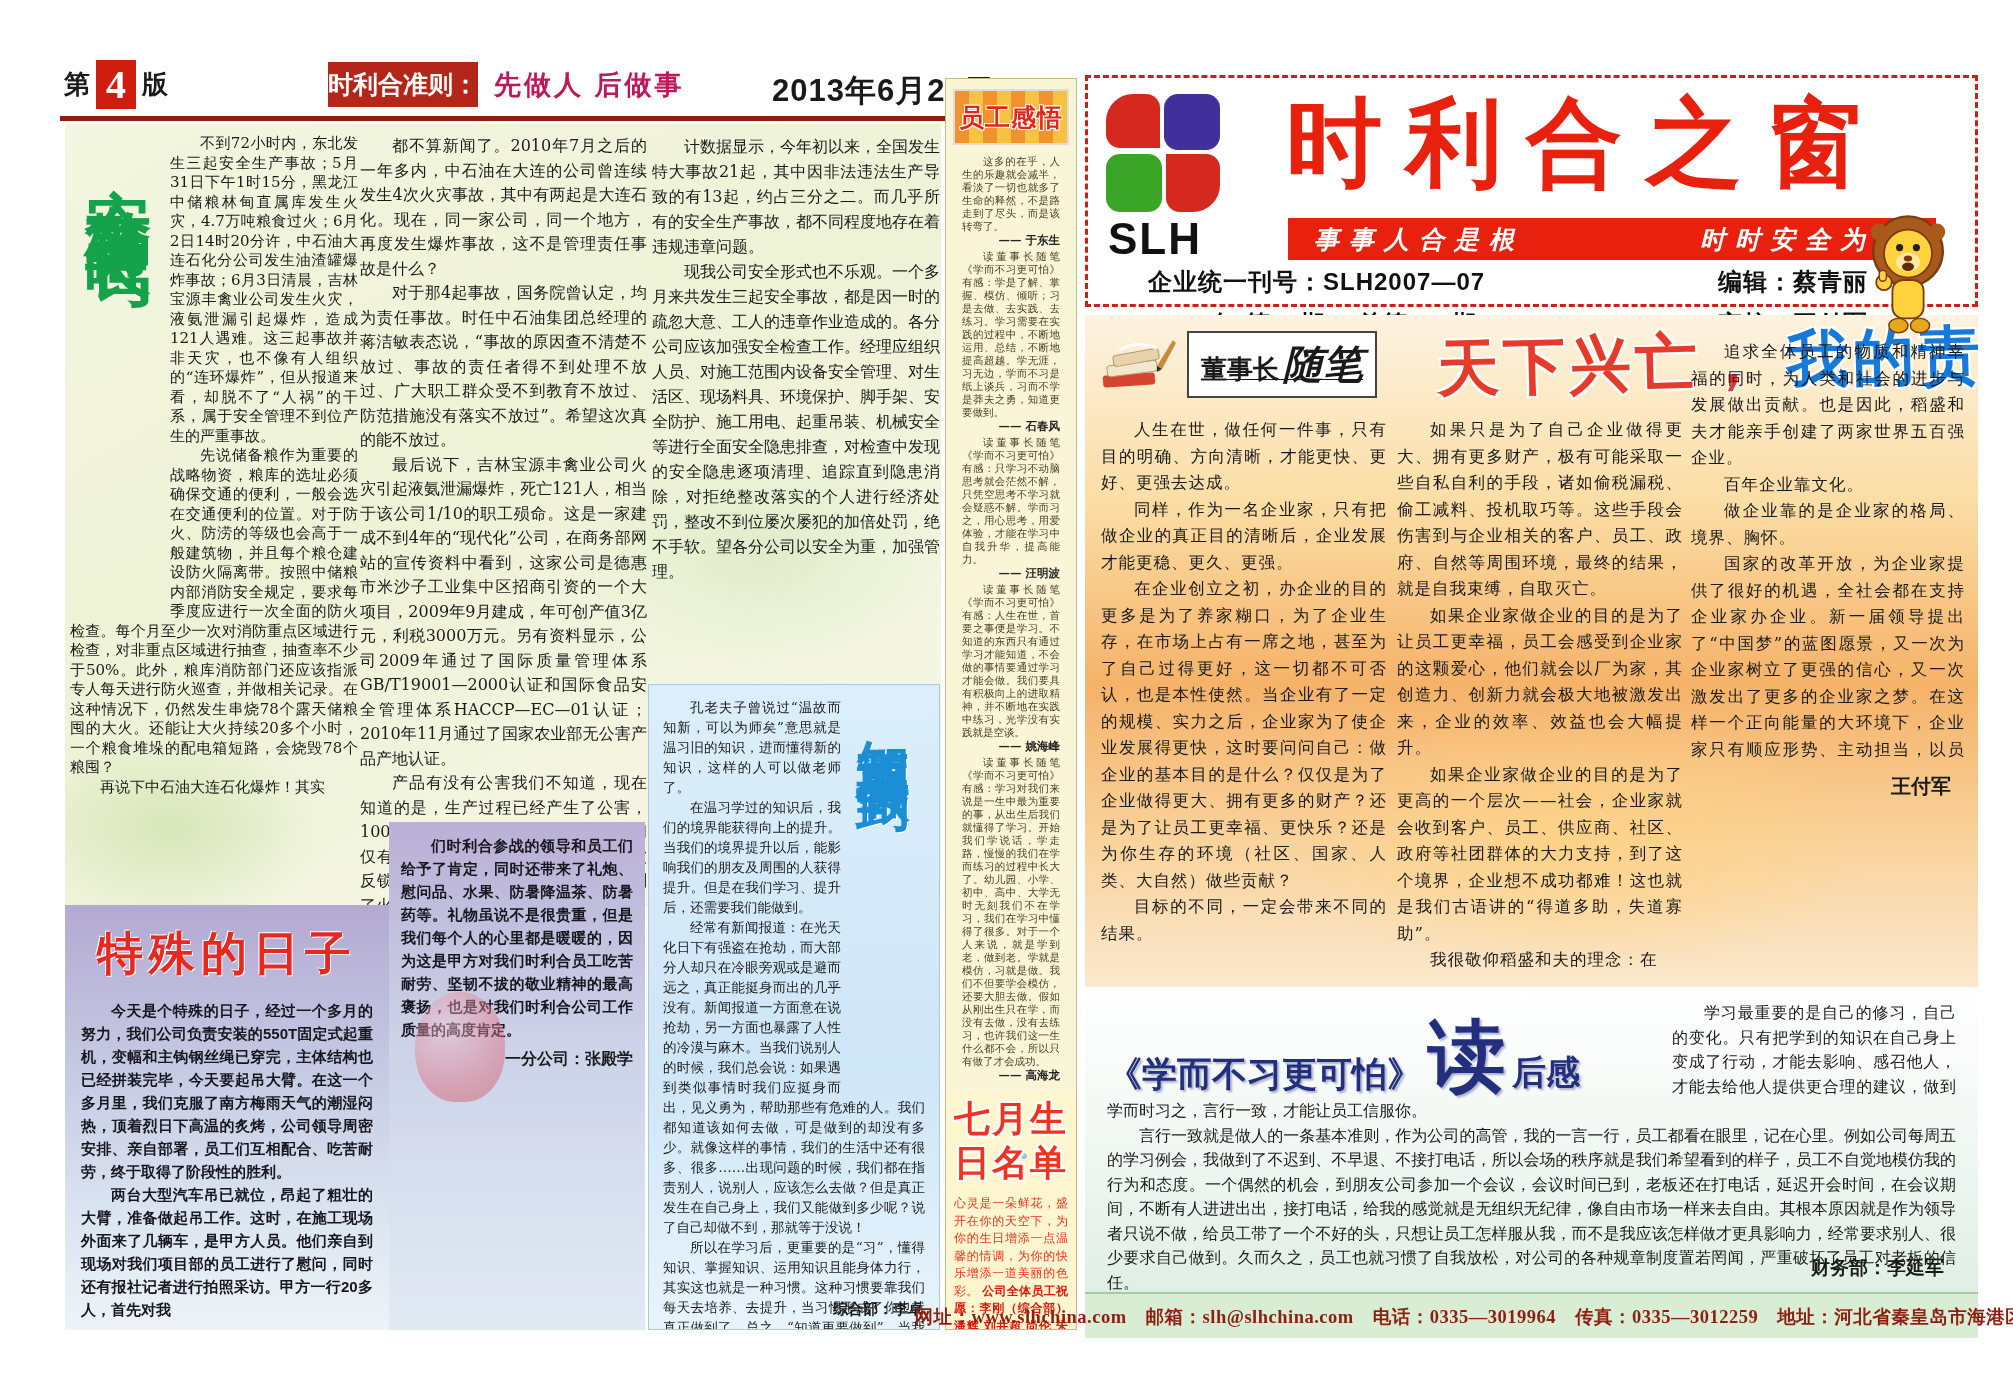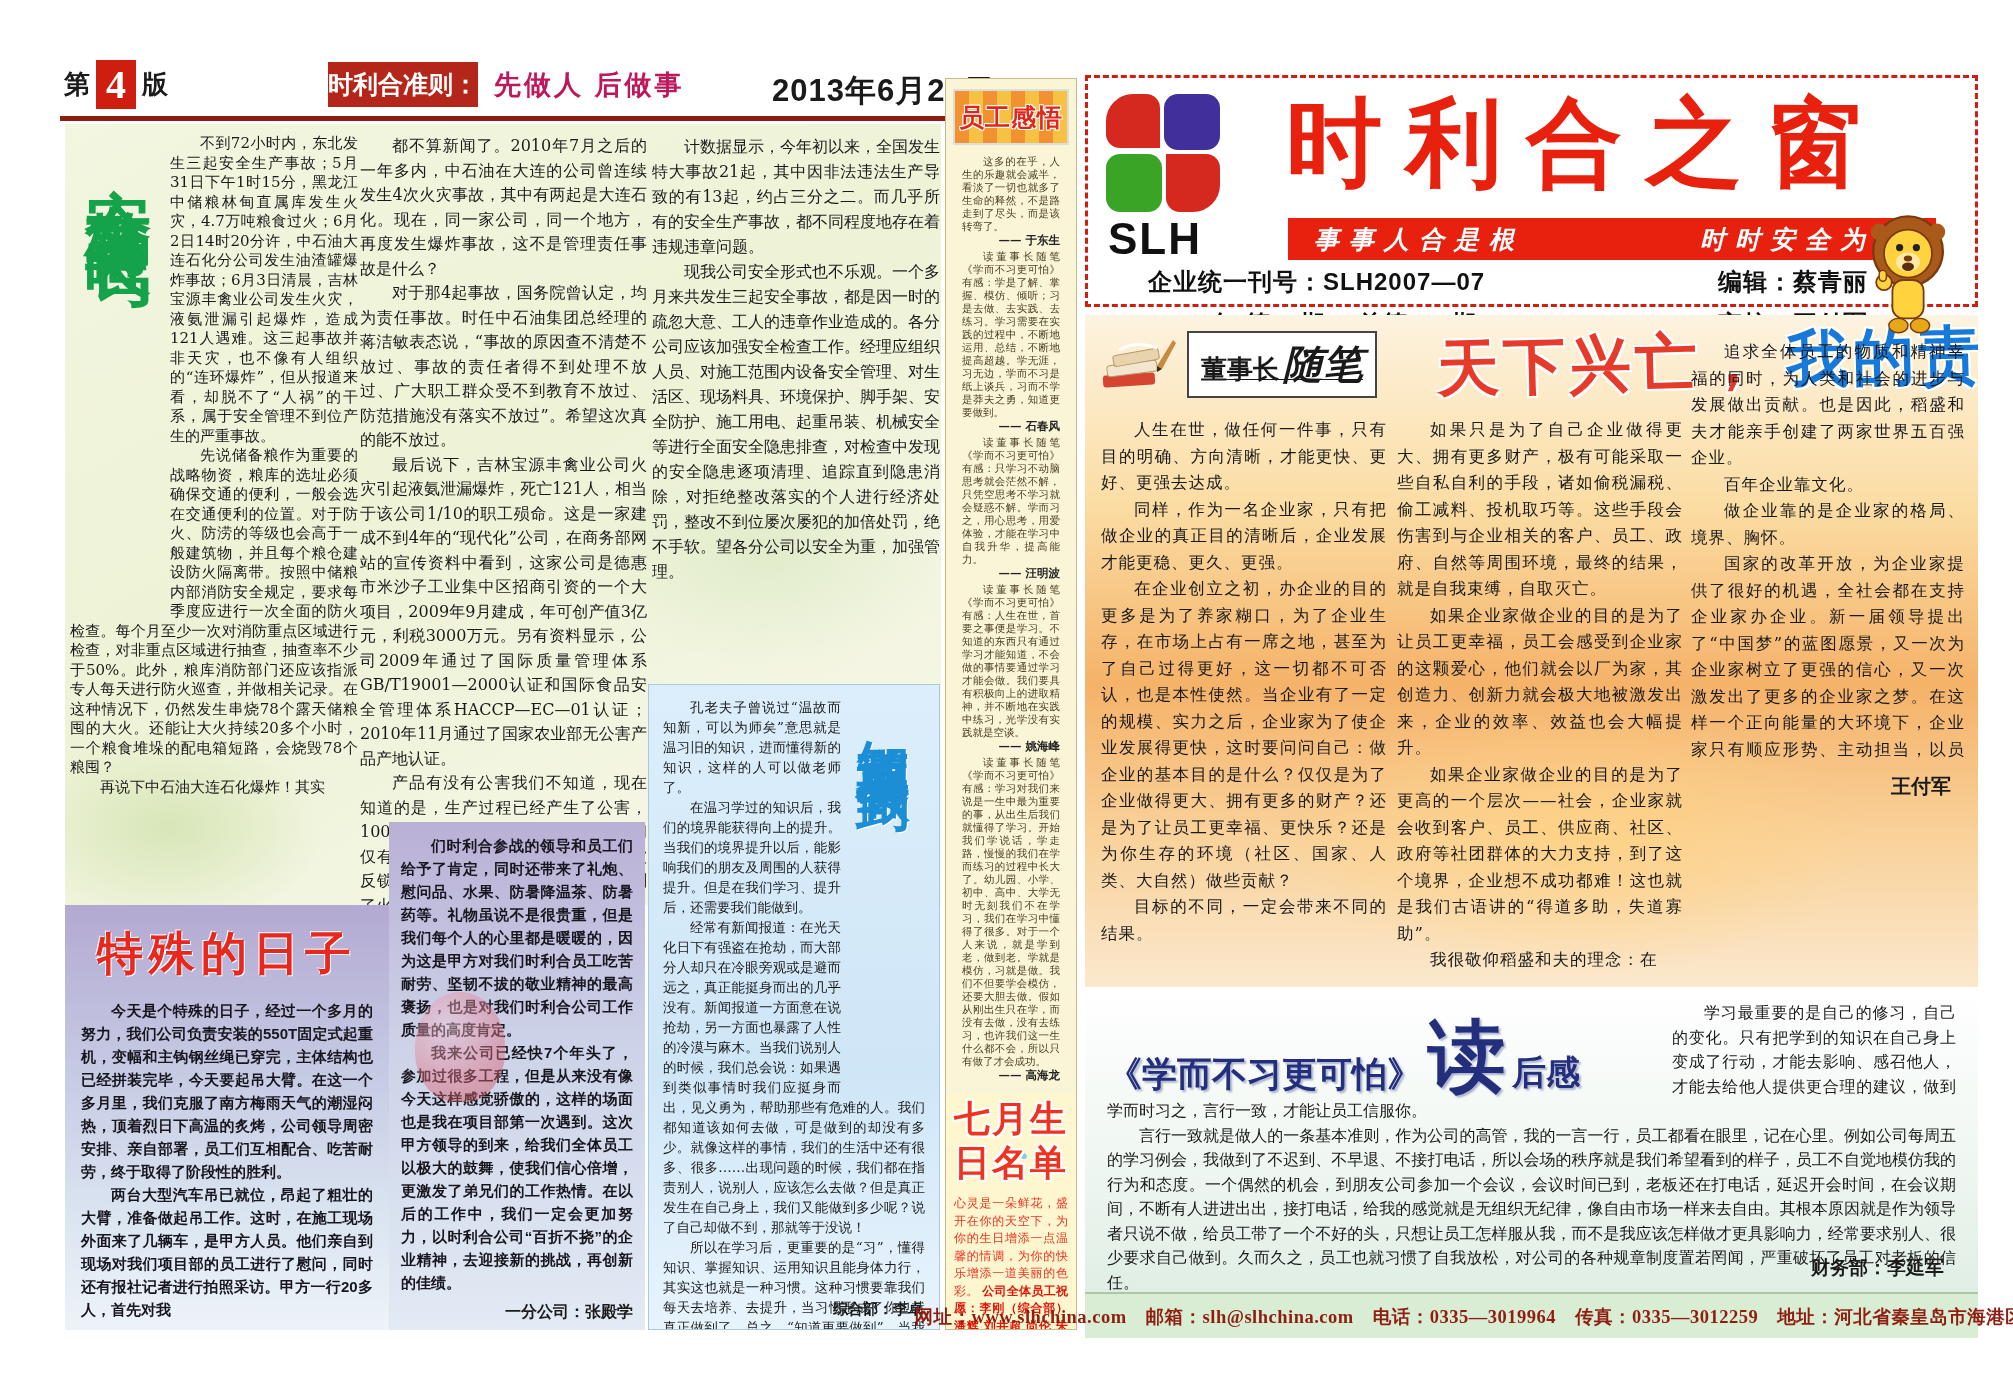--- a/index.html
+++ b/index.html
@@ -170,21 +170,20 @@
 <div class="abs special-left">
   <div class="special-title">特殊的日子</div>
   <div>
       <p class="para">今天是个特殊的日子，经过一个多月的努力，我们公司负责安装的550T固定式起重机，变幅和主钩钢丝绳已穿完，主体结构也已经拼装完毕，今天要起吊大臂。在这一个多月里，我们克服了南方梅雨天气的潮湿闷热，顶着烈日下高温的炙烤，公司领导周密安排、亲自部署，员工们互相配合、吃苦耐劳，终于取得了阶段性的胜利。</p>
       <p class="para">两台大型汽车吊已就位，昂起了粗壮的大臂，准备做起吊工作。这时，在施工现场外面来了几辆车，是甲方人员。他们亲自到现场对我们项目部的员工进行了慰问，同时还有报社记者进行拍照采访。甲方一行20多人，首先对我</p>
     </div>
 </div>
 <div class="abs special-right">
   <div>
       <p class="para">们时利合参战的领导和员工们给予了肯定，同时还带来了礼炮、慰问品、水果、防暑降温茶、防暑药等。礼物虽说不是很贵重，但是我们每个人的心里都是暖暖的，因为这是甲方对我们时利合员工吃苦耐劳、坚韧不拔的敬业精神的最高褒扬，也是对我们时利合公司工作质量的高度肯定。</p>
-      <p class="para">我来公司已经快7个年头了，参加过很多工程，但是从来没有像今天这样感觉骄傲的，这样的场面也是我在项目部第一次遇到。这次甲方领导的到来，给我们全体员工以极大的鼓舞，使我们信心倍增，更激发了弟兄们的工作热情。在以后的工作中，我们一定会更加努力，以时利合公司“百折不挠”的企业精神，去迎接新的挑战，再创新的佳绩。</p>
     </div>
   <div class="sig">一分公司：张殿学</div>
 </div>
 
 <div class="abs knowdo">
   <div class="vtitle-know">知道更要做到</div>
   <div>
       <p class="para">孔老夫子曾说过“温故而知新，可以为师矣”意思就是温习旧的知识，进而懂得新的知识，这样的人可以做老师了。</p>
       <p class="para">在温习学过的知识后，我们的境界能获得向上的提升。当我们的境界提升以后，能影响我们的朋友及周围的人获得提升。但是在我们学习、提升后，还需要我们能做到。</p>
       <p class="para">经常有新闻报道：在光天化日下有强盗在抢劫，而大部分人却只在冷眼旁观或是避而远之，真正能挺身而出的几乎没有。新闻报道一方面意在说抢劫，另一方面也暴露了人性的冷漠与麻木。当我们说别人的时候，我们总会说：如果遇到类似事情时我们应挺身而出，见义勇为，帮助那些有危难的人。我们都知道该如何去做，可是做到的却没有多少。就像这样的事情，我们的生活中还有很多、很多……出现问题的时候，我们都在指责别人，说别人，应该怎么去做？但是真正发生在自己身上，我们又能做到多少呢？说了自己却做不到，那就等于没说！</p>

